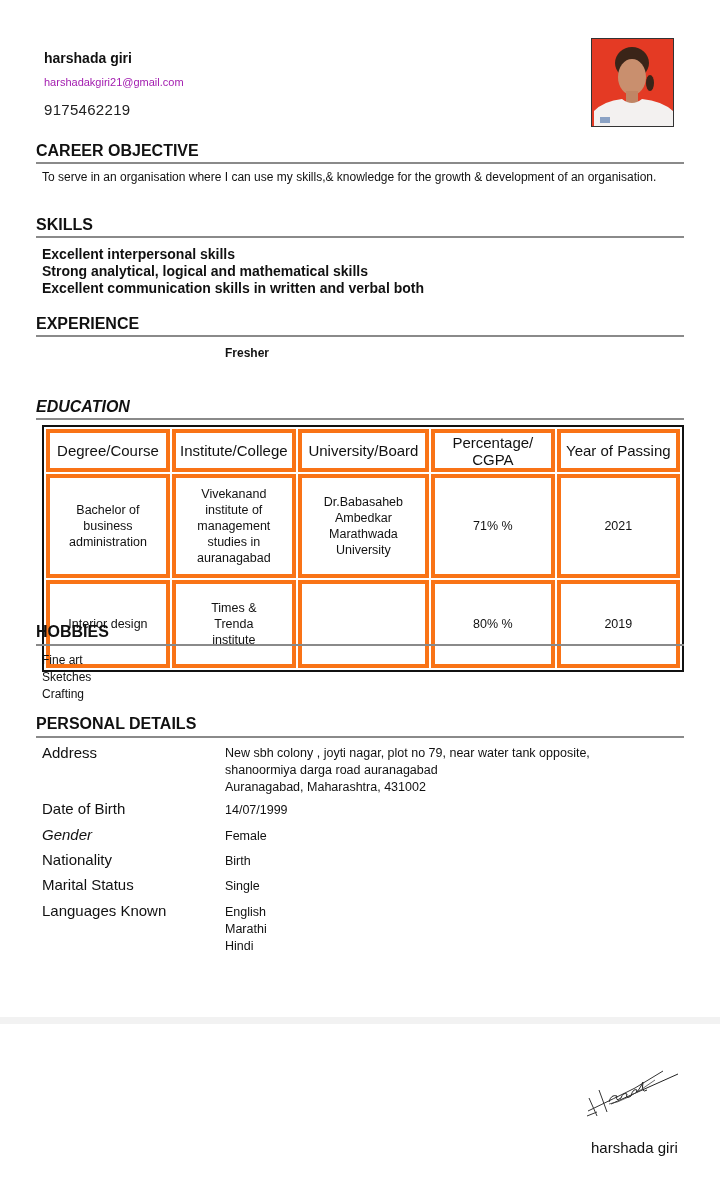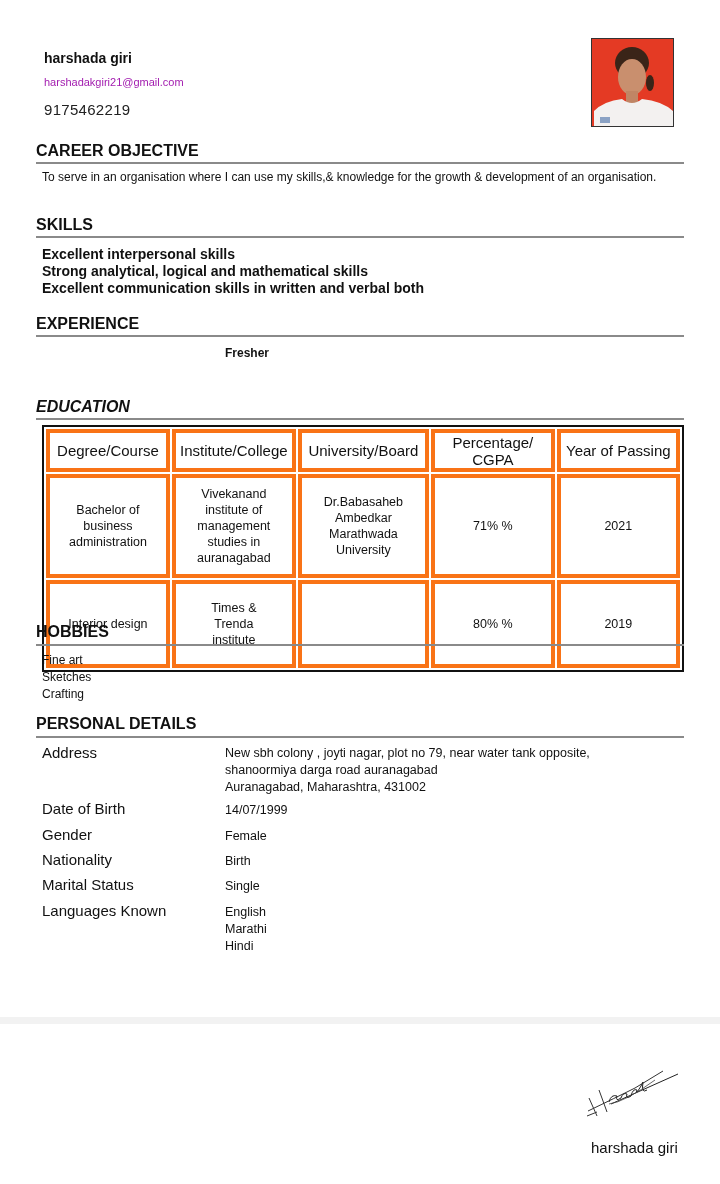--- a/index.html
+++ b/index.html
@@ -119,21 +119,21 @@
   <div class="pd-label" style="top:744px;">Address</div>
   <div class="pd-value" style="top:745px;">
     <div>New sbh colony , joyti nagar, plot no 79, near water tank opposite,</div>
     <div>shanoormiya darga road auranagabad</div>
     <div>Auranagabad, Maharashtra, 431002</div>
   </div>
 
   <div class="pd-label" style="top:800px;">Date of Birth</div>
   <div class="pd-value" style="top:802px;">14/07/1999</div>
 
-  <div class="pd-label" style="top:826px;">Gender</div>
+  <div class="pd-label" style="top:826px;font-style:italic;">Gender</div>
   <div class="pd-value" style="top:828px;">Female</div>
 
   <div class="pd-label" style="top:851px;">Nationality</div>
   <div class="pd-value" style="top:853px;">Birth</div>
 
   <div class="pd-label" style="top:876px;">Marital Status</div>
   <div class="pd-value" style="top:878px;">Single</div>
 
   <div class="pd-label" style="top:902px;">Languages Known</div>
   <div class="pd-value" style="top:904px;">

